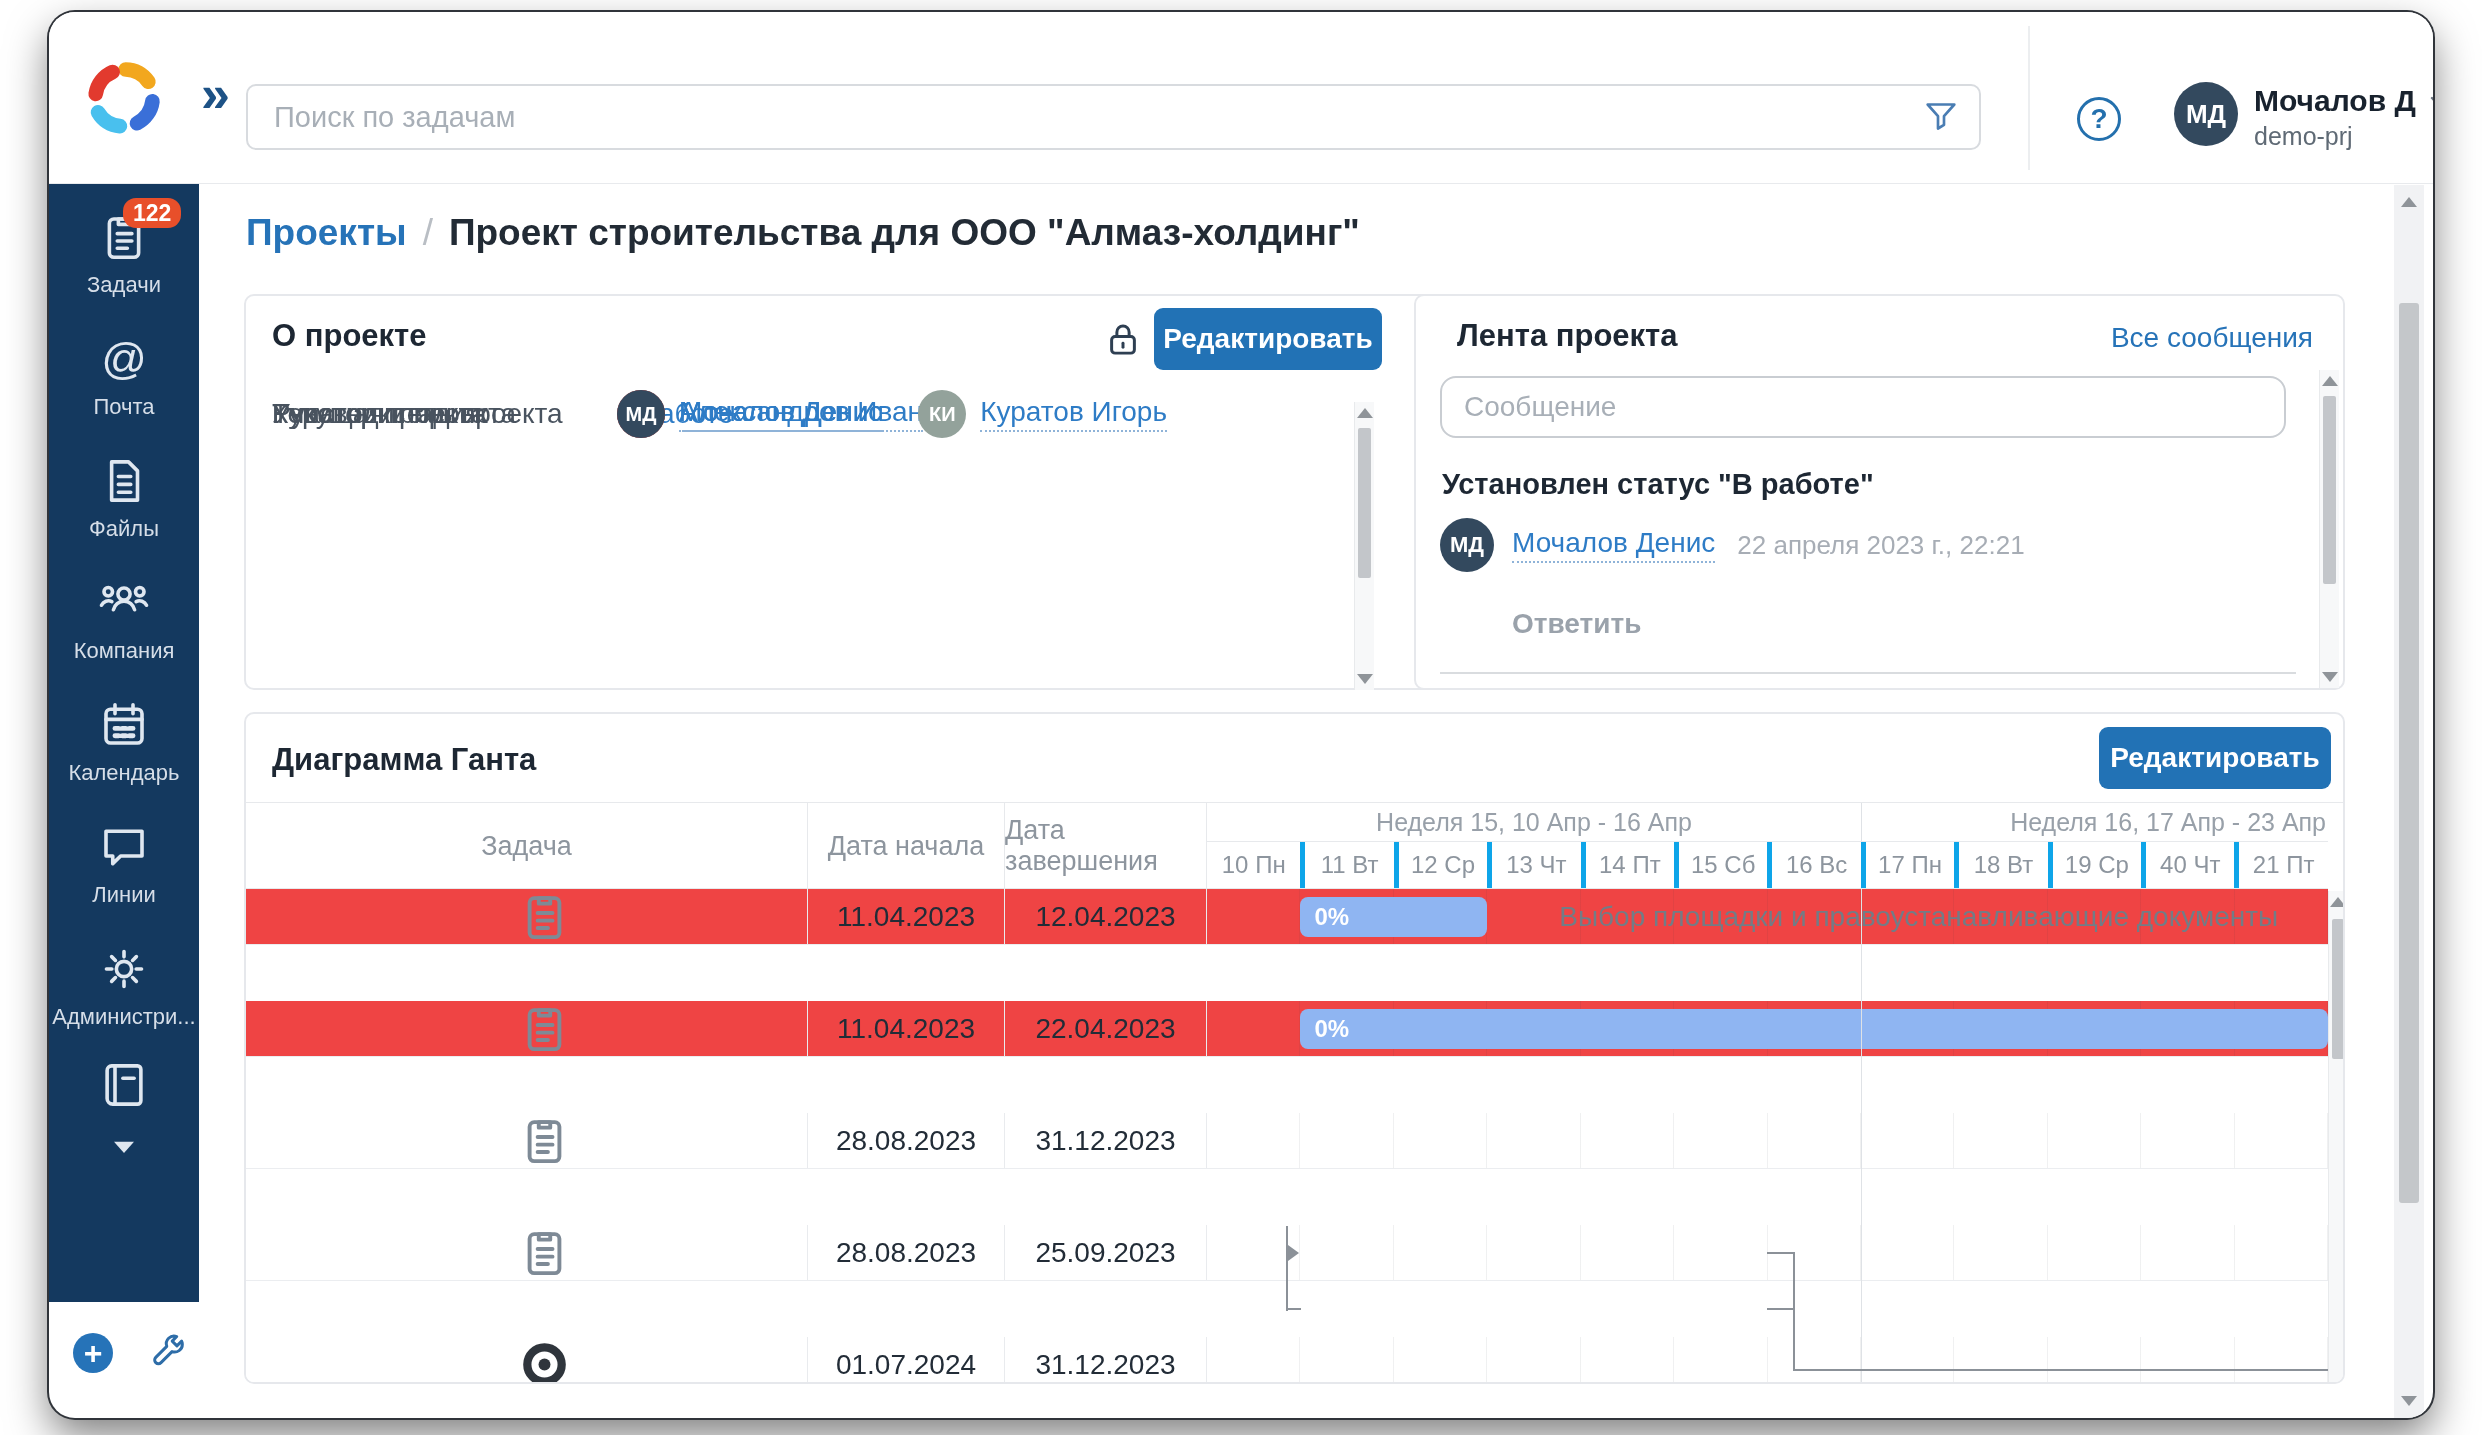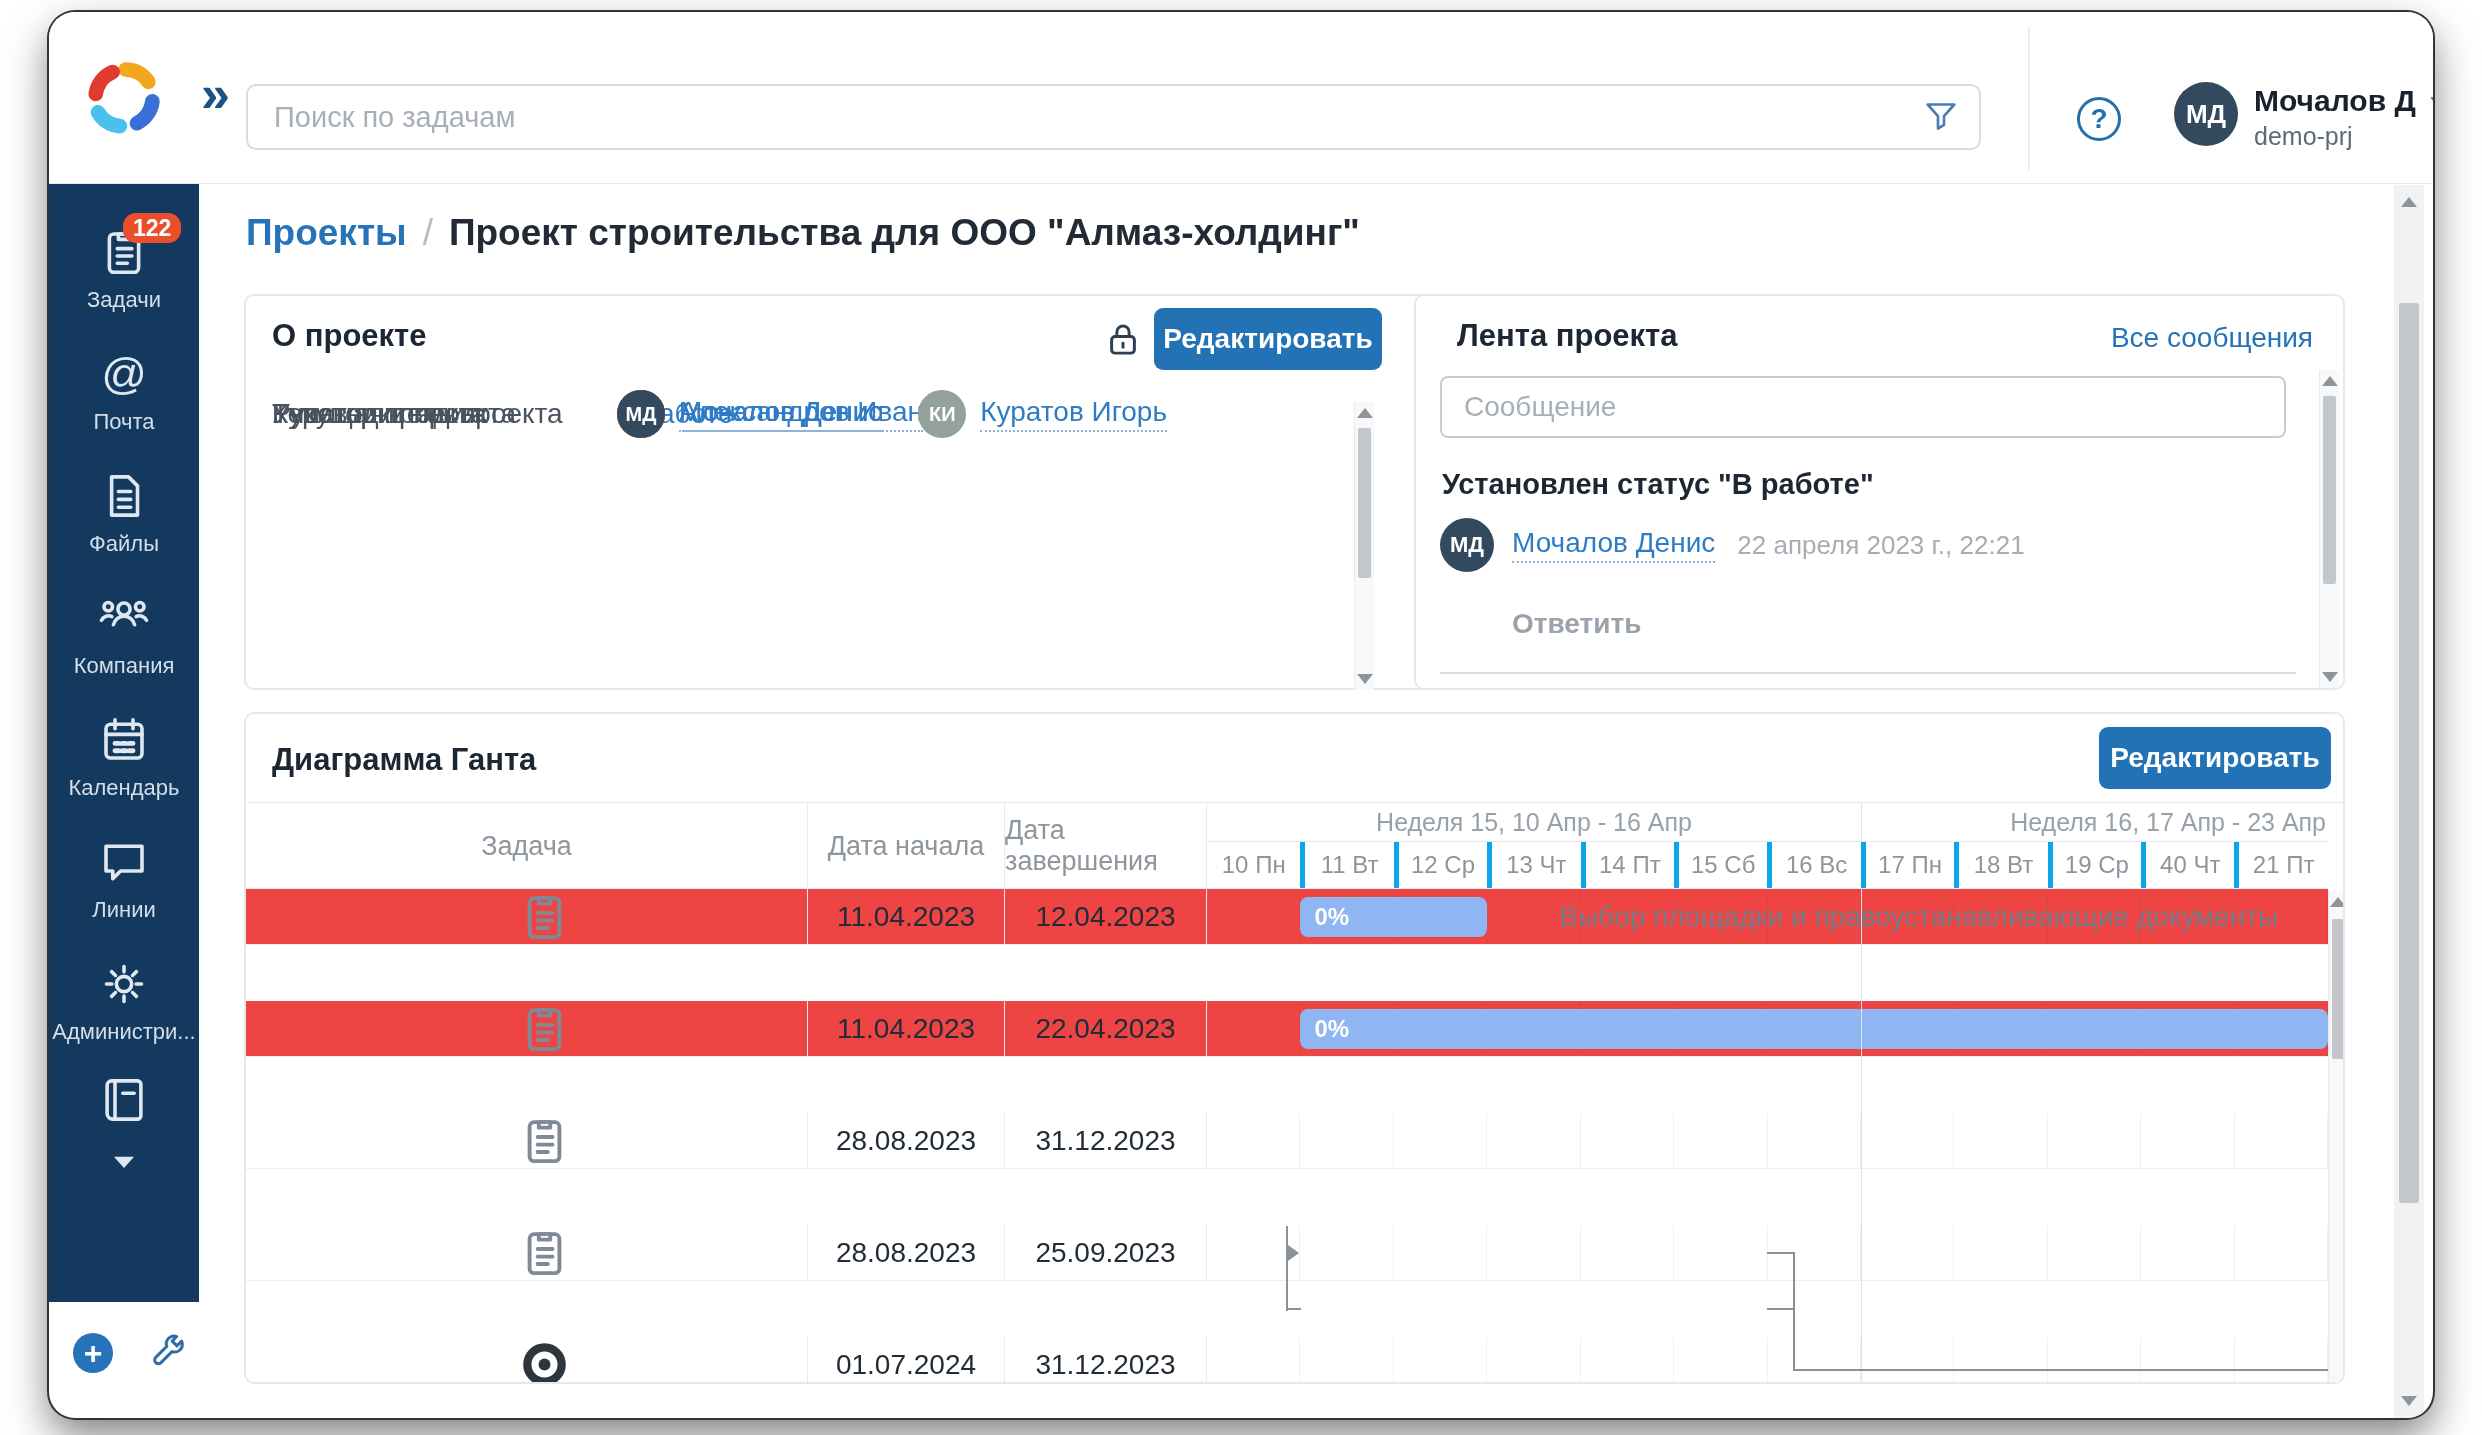--- a/index.html
+++ b/index.html
@@ -22,21 +22,21 @@
            color:#2470ad;font-size:28px;font-weight:700;display:flex;align-items:center;justify-content:center;cursor:pointer;}
   .user-block{position:absolute;left:2125px;top:70px;display:flex;align-items:flex-start;gap:16px;cursor:pointer;}
   .avatar{border-radius:50%;color:#fff;display:flex;align-items:center;justify-content:center;font-weight:700;flex:0 0 auto;}
   .avatar.big{width:64px;height:64px;font-size:26px;background:#33495e;}
   .user-name-row{display:flex;align-items:center;gap:10px;margin-top:2px;}
   .user-name{font-size:30px;font-weight:700;color:#18222e;white-space:nowrap;}
   .user-chevron{width:24px;height:24px;color:#6b7480;}
   .user-sub{font-size:25px;color:#5f6a75;margin-top:4px;}
 
   
-  .sidebar{position:absolute;left:0;top:172px;width:150px;height:1118px;background:#14395f;padding-top:24px;
+  .sidebar{position:absolute;left:0;top:172px;width:150px;height:1118px;background:#14395f;padding-top:9px;
            display:flex;flex-direction:column;align-items:center;}
   .sb-item{height:122px;width:100%;display:flex;flex-direction:column;align-items:center;justify-content:center;gap:8px;cursor:pointer;}
   .sb-item.no-label{height:84px;}
   .sb-ico{position:relative;width:54px;height:54px;color:#dfe7f0;}
   .sb-ico svg{width:54px;height:54px;}
   .sb-badge{position:absolute;top:-12px;left:26px;background:#e84f2a;color:#fff;font-size:23px;font-weight:700;
             border-radius:13px;padding:2px 10px;line-height:26px;white-space:nowrap;}
   .sb-label{font-size:22px;color:#d6dee8;white-space:nowrap;max-width:146px;overflow:hidden;}
   .sb-chevron{margin-top:6px;color:#dfe7f0;width:30px;height:22px;cursor:pointer;}
   .sb-footer{position:absolute;left:0;top:1296px;width:150px;height:90px;display:flex;align-items:center;gap:34px;padding-left:24px;}
@@ -82,21 +82,21 @@
   .person-link{color:#2e7cc6;font-size:28px;border-bottom:2px dotted #8fb3d8;padding-bottom:2px;margin-right:22px;cursor:pointer;white-space:nowrap;}
   .about-scroll{left:1108px;top:106px;width:20px;height:288px;}
   .about-scroll .thumb{top:26px;height:150px;}
   .about-scroll .arr.up{top:6px;}
   .about-scroll .arr.down{bottom:6px;}
 
   
   .feed-card{left:1365px;top:282px;width:931px;height:396px;}
   .feed-card .card-title{position:absolute;left:26px;top:22px;margin-left:15px;}
   .feed-all{position:absolute;right:30px;top:26px;font-size:28px;color:#2673b8;cursor:pointer;}
-  .feed-input{position:absolute;left:24px;top:80px;width:846px;height:62px;border:2px solid #c9cdd2;border-radius:8px;
+  .feed-input{position:absolute;left:24px;top:80px;width:846px;height:62px;border:2px solid #c9cdd2;border-radius:16px;
               font-size:28px;color:#333;padding:0 22px;font-family:"Liberation Sans",sans-serif;outline:none;}
   .feed-input::placeholder{color:#a8afb7;}
   .feed-event{position:absolute;left:26px;top:172px;font-size:29px;font-weight:700;color:#1d2733;}
   .feed-author{position:absolute;left:24px;top:222px;display:flex;align-items:center;gap:18px;}
   .avatar.md{width:54px;height:54px;font-size:22px;}
   .feed-date{font-size:26px;color:#a7adb5;margin-left:4px;}
   .feed-reply{position:absolute;left:96px;top:312px;font-size:28px;font-weight:600;color:#9aa2ab;cursor:pointer;}
   .feed-hr{position:absolute;left:24px;top:376px;width:856px;height:0;border-top:2px solid #d9dcdf;}
   .feed-scroll{left:903px;top:74px;width:20px;height:318px;}
   .feed-scroll .thumb{top:26px;height:188px;}

